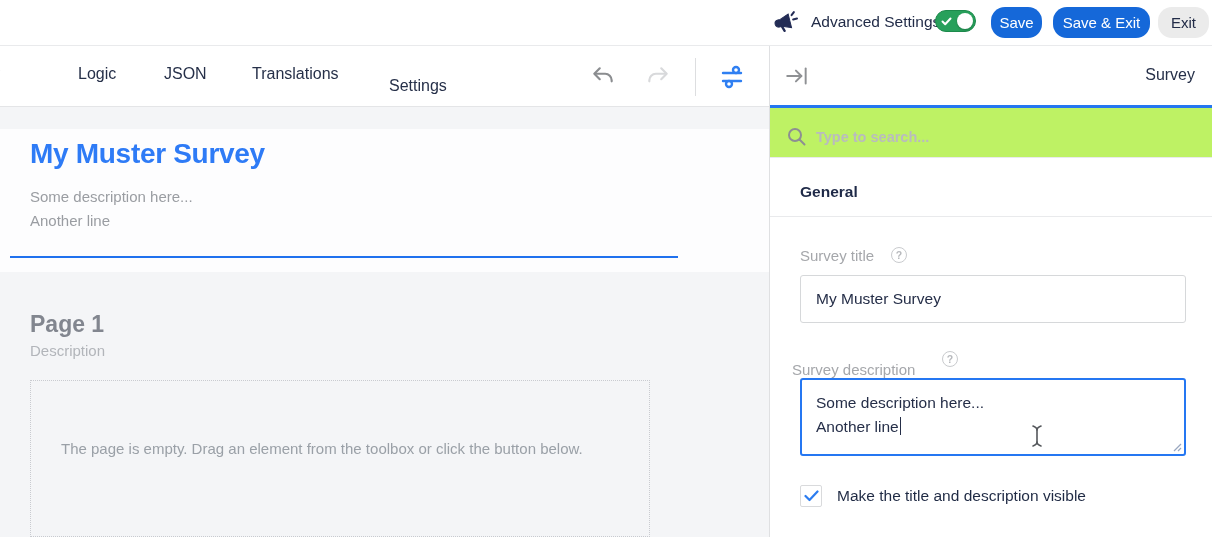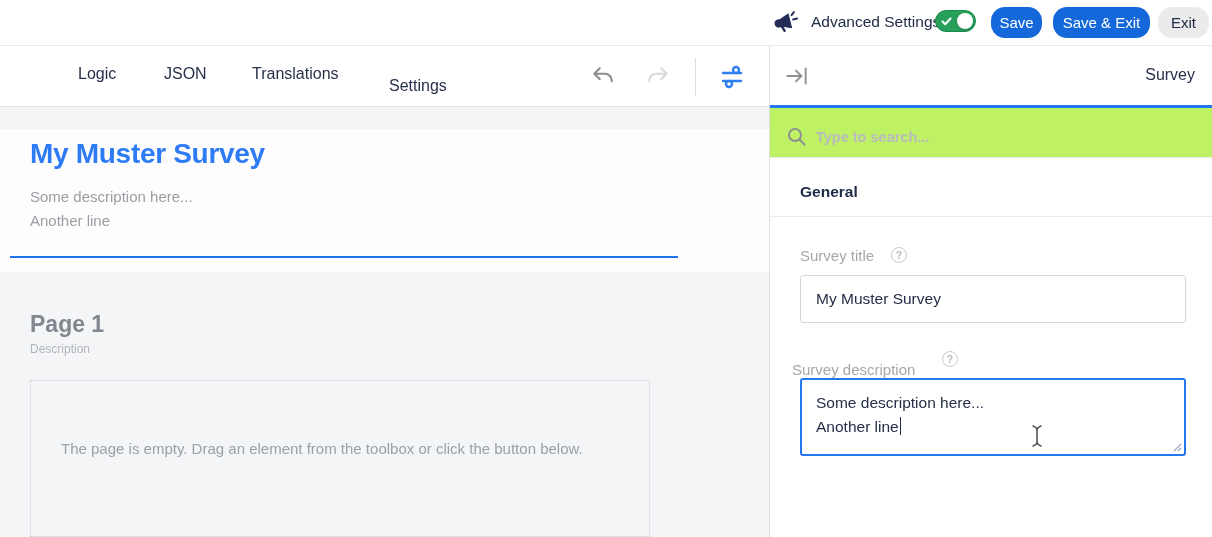--- a/index.html
+++ b/index.html
@@ -30,21 +30,21 @@
   .vdivider-short { position:absolute; left:695px; top:12px; width:1px; height:38px; background:#dddee0; }
   .sliders { left:717px; }
 
   
   .canvas { position:absolute; left:0; top:107px; width:769px; height:430px; background:#f4f5f7; }
   .header-band { position:absolute; left:0; top:22px; width:769px; height:143px; background:#fdfdfe; }
   .survey-title { position:absolute; left:30px; top:9px; font-size:28px; font-weight:bold; color:#2e7bf6; letter-spacing:-.3px; }
   .survey-desc { position:absolute; left:30px; top:56px; font-size:15px; line-height:24px; color:#9a9da2; }
   .title-underline { position:absolute; left:10px; top:149px; width:668px; height:2px; background:#2071ee; }
   .page-title { position:absolute; left:30px; top:204px; font-size:23px; font-weight:bold; color:#82868f; }
-  .page-desc { position:absolute; left:30px; top:235px; font-size:12px; color:#b2b5ba; }
+  .page-desc { position:absolute; left:30px; top:235px; font-size:15px; color:#b2b5ba; }
   .empty-box { position:absolute; left:30px; top:273px; width:620px; height:157px; border:1px dotted #c9cbd0; }
   .empty-text { position:absolute; left:30px; top:55px; width:560px; font-size:15px; line-height:25px; color:#9aa0a7; }
 
   
   .panel-divider { position:absolute; left:769px; top:46px; width:1px; height:491px; background:#dfe0e2; }
   .panel { position:absolute; left:770px; top:46px; width:442px; height:491px; background:#fff; }
   .panel-header { position:absolute; left:0; top:0; width:442px; height:59px; background:#fff; }
   .collapse-btn { position:absolute; left:14px; top:15px; width:30px; height:30px; background:none; border:none; cursor:pointer; }
   .panel-title { position:absolute; right:17px; top:20px; font-size:16px; color:#263049; }
   .panel-accent { position:absolute; left:0; top:59px; width:442px; height:3px; background:#2577f0; }
@@ -204,15 +204,23 @@
       <span class="resize-grip">
         <svg width="10" height="10" viewBox="0 0 10 10">
           <g stroke="#9aa7c0" stroke-width="1.2">
             <line x1="2" y1="9" x2="9" y2="2"></line>
             <line x1="6" y1="9" x2="9" y2="6"></line>
           </g>
         </svg>
       </span>
     </div>
 
+    <div class="checkbox-row">
+      <span class="checkbox">
+        <svg width="15" height="12" viewBox="0 0 15 12">
+          <polyline points="1.5,6 5.5,10 13.5,1.5" fill="none" stroke="#2b7cf0" stroke-width="2.2" stroke-linecap="round" stroke-linejoin="round"></polyline>
+        </svg>
+      </span>
+      <span class="checkbox-label">Make the title and description visible</span>
+    </div>
 
   </div>
 </div>
 
 </body></html>

